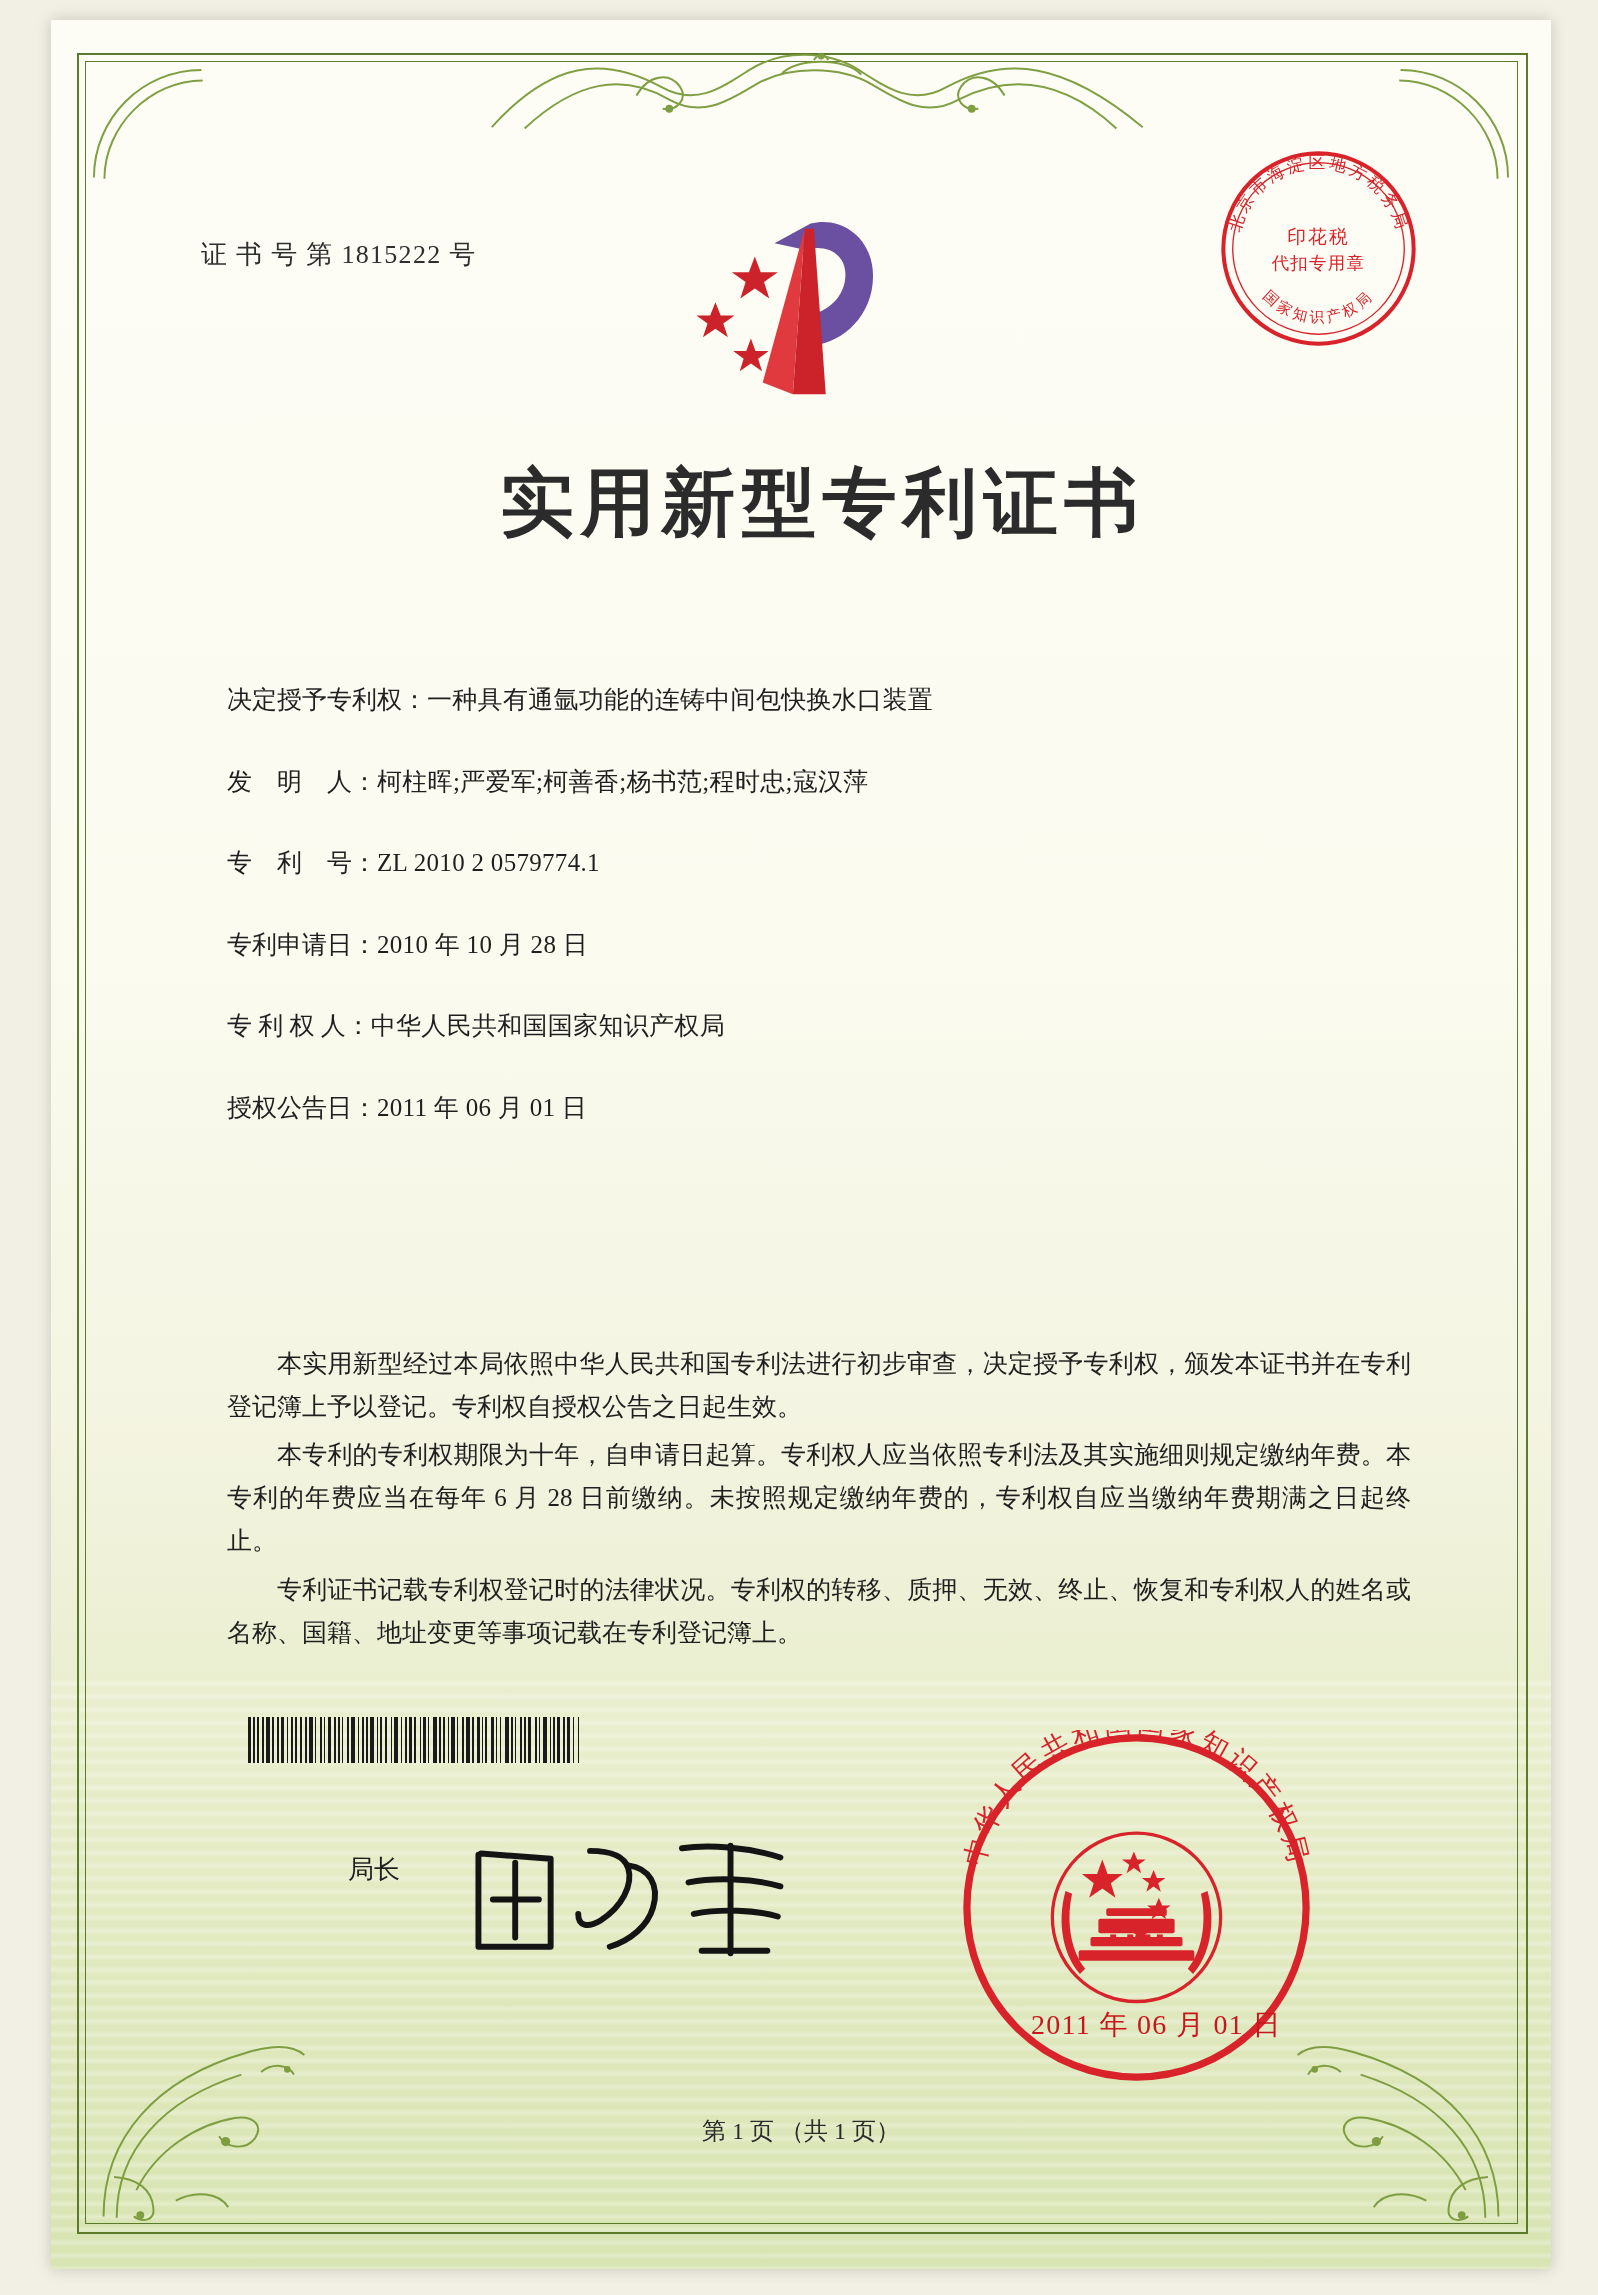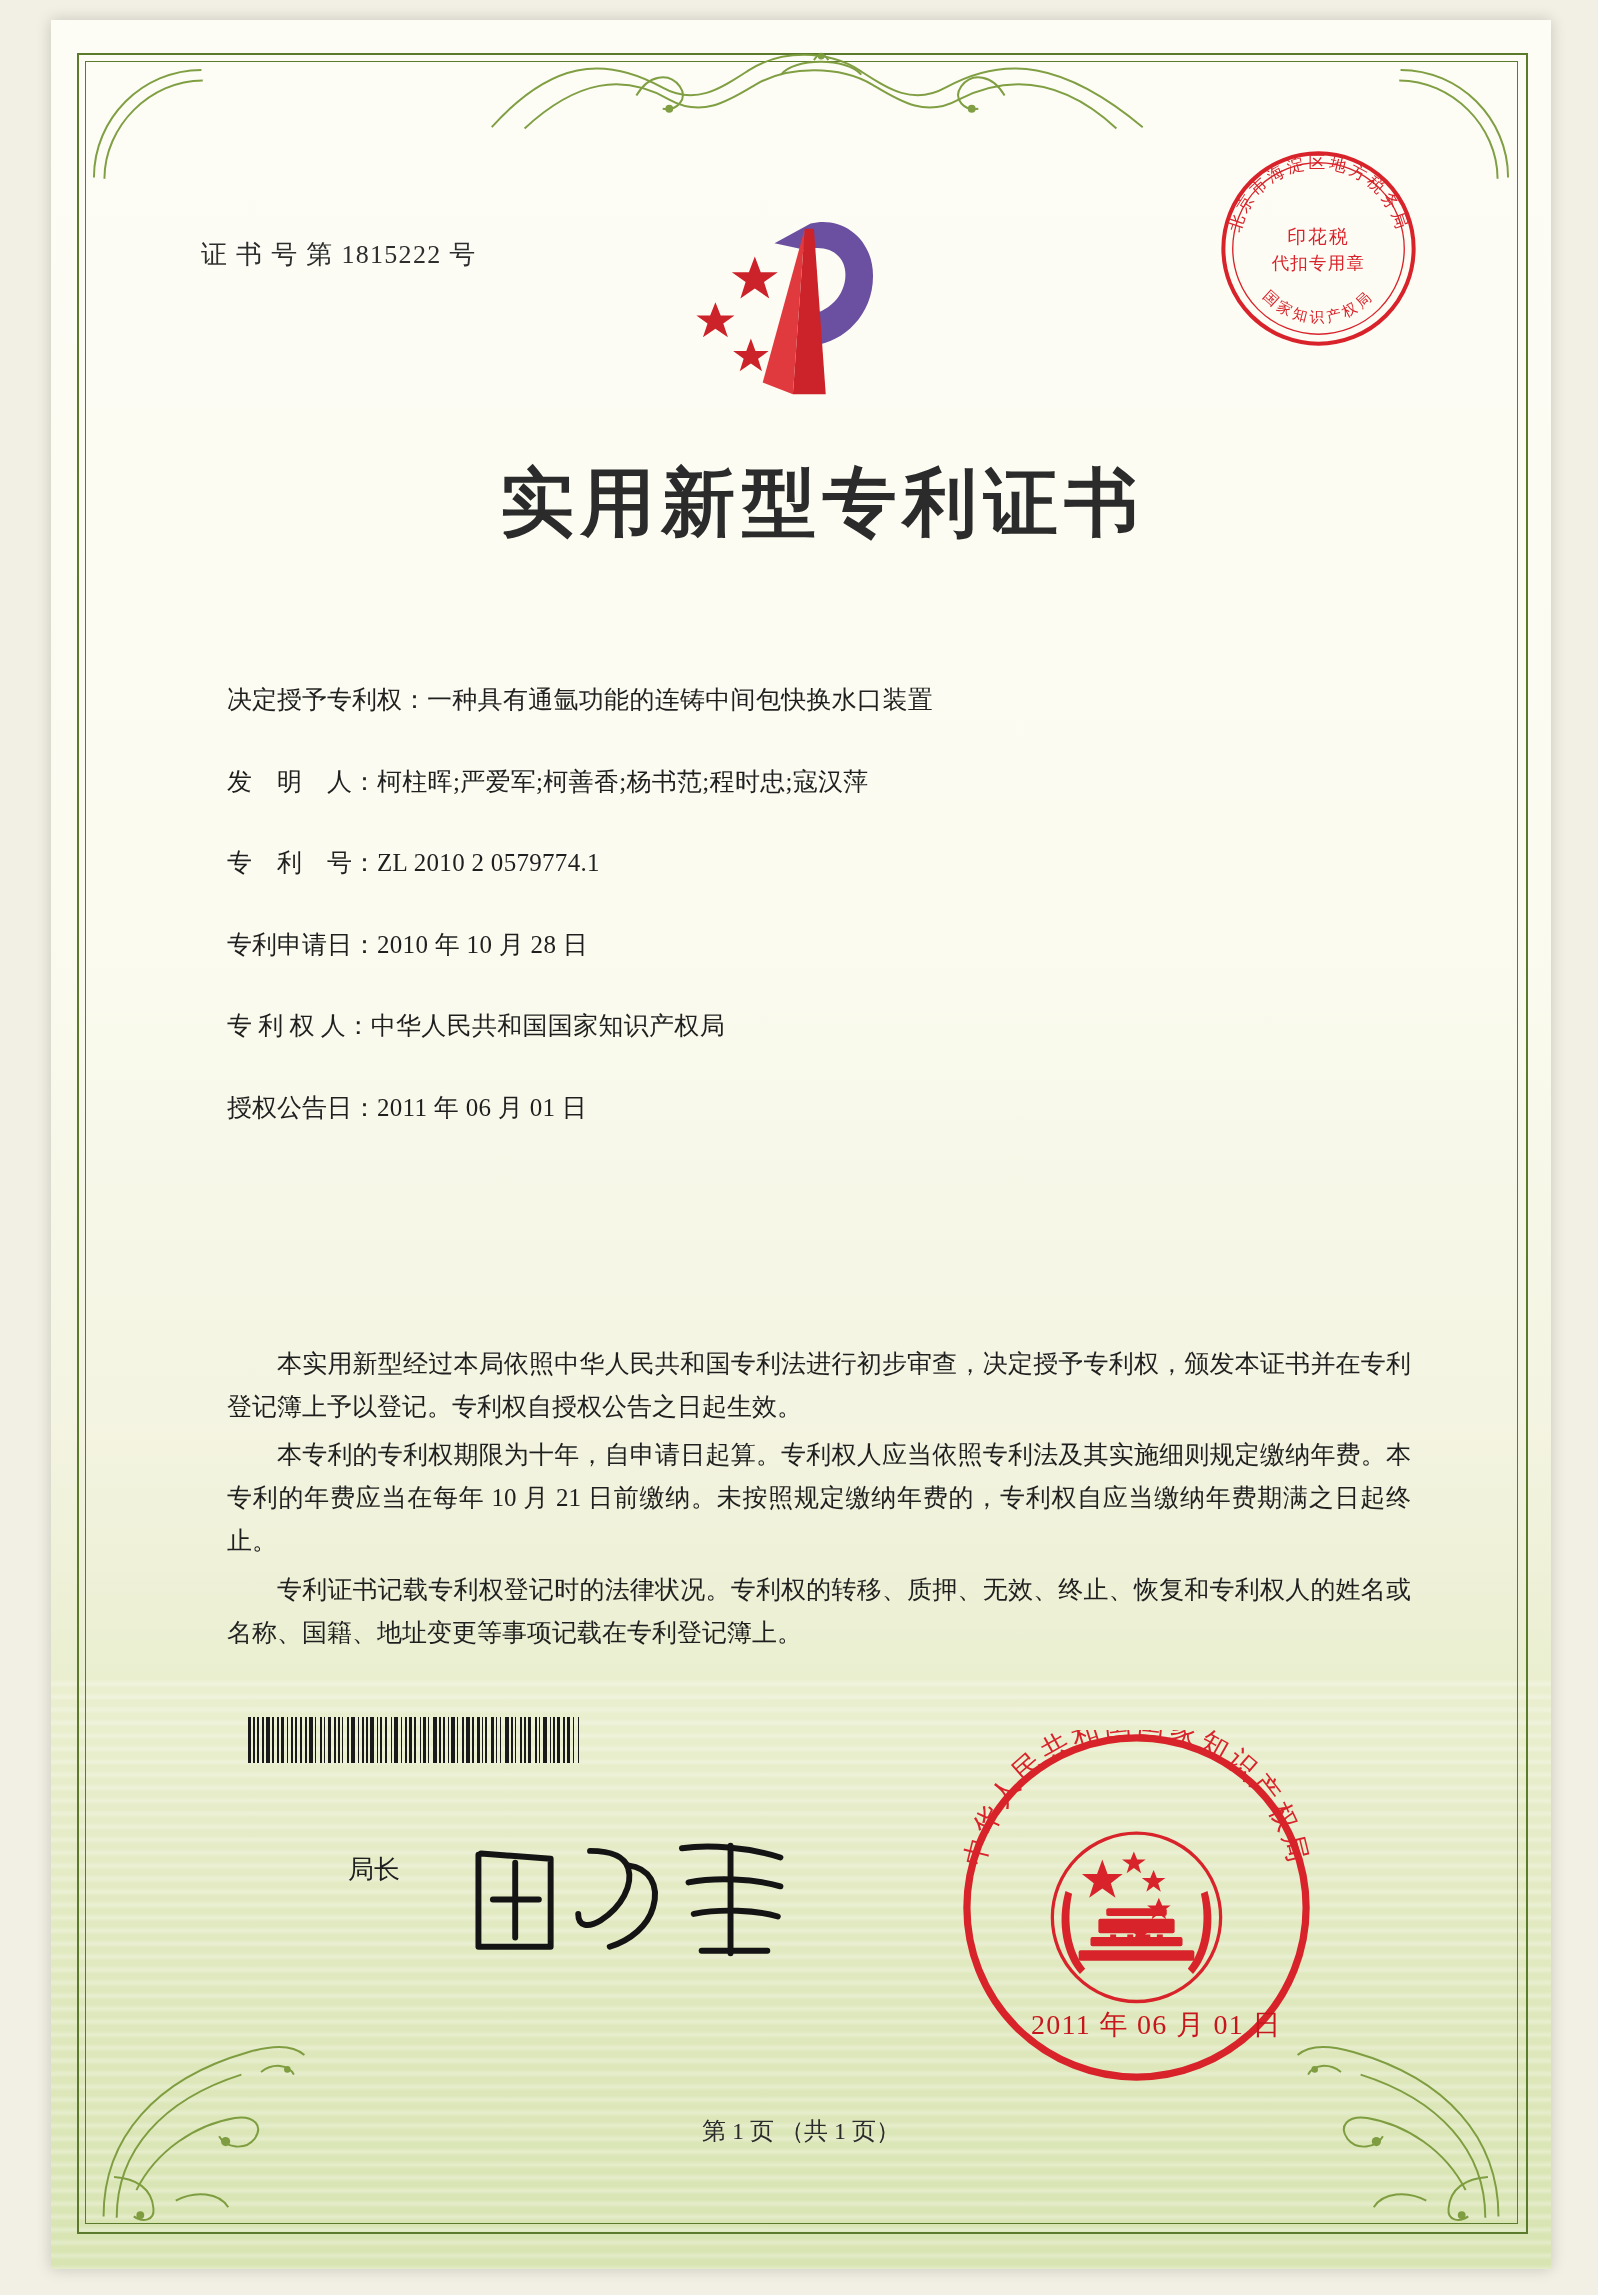--- a/index.html
+++ b/index.html
@@ -327,21 +327,21 @@
       <div class="field">
         <span class="flabel">专 利 权 人：</span><span class="fval">中华人民共和国国家知识产权局</span>
       </div>
       <div class="field">
         <span class="flabel">授权公告日：</span><span class="fval">2011 年 06 月 01 日</span>
       </div>
     </div>
 
     <div class="body-text">
       <p>本实用新型经过本局依照中华人民共和国专利法进行初步审查，决定授予专利权，颁发本证书并在专利登记簿上予以登记。专利权自授权公告之日起生效。</p>
-      <p>本专利的专利权期限为十年，自申请日起算。专利权人应当依照专利法及其实施细则规定缴纳年费。本专利的年费应当在每年 10 月 21 日前缴纳。未按照规定缴纳年费的，专利权自应当缴纳年费期满之日起终止。</p>
+      <p>本专利的专利权期限为十年，自申请日起算。专利权人应当依照专利法及其实施细则规定缴纳年费。本专利的年费应当在每年 6 月 28 日前缴纳。未按照规定缴纳年费的，专利权自应当缴纳年费期满之日起终止。</p>
       <p>专利证书记载专利权登记时的法律状况。专利权的转移、质押、无效、终止、恢复和专利权人的姓名或名称、国籍、地址变更等事项记载在专利登记簿上。</p>
     </div>
 
     <div class="barcode" id="barcode">
         <i style="width:3.3px"></i>
         <i style="width:2px;background:transparent"></i>
         <i style="width:1.3px"></i>
         <i style="width:2.6px;background:transparent"></i>
         <i style="width:2px"></i>
         <i style="width:3.3px;background:transparent"></i>

